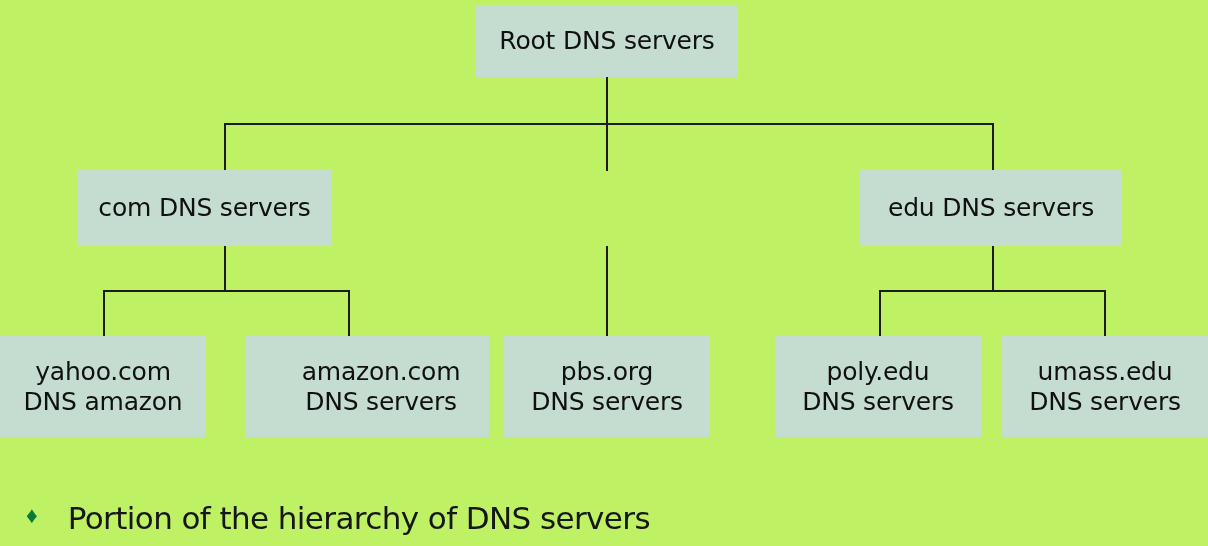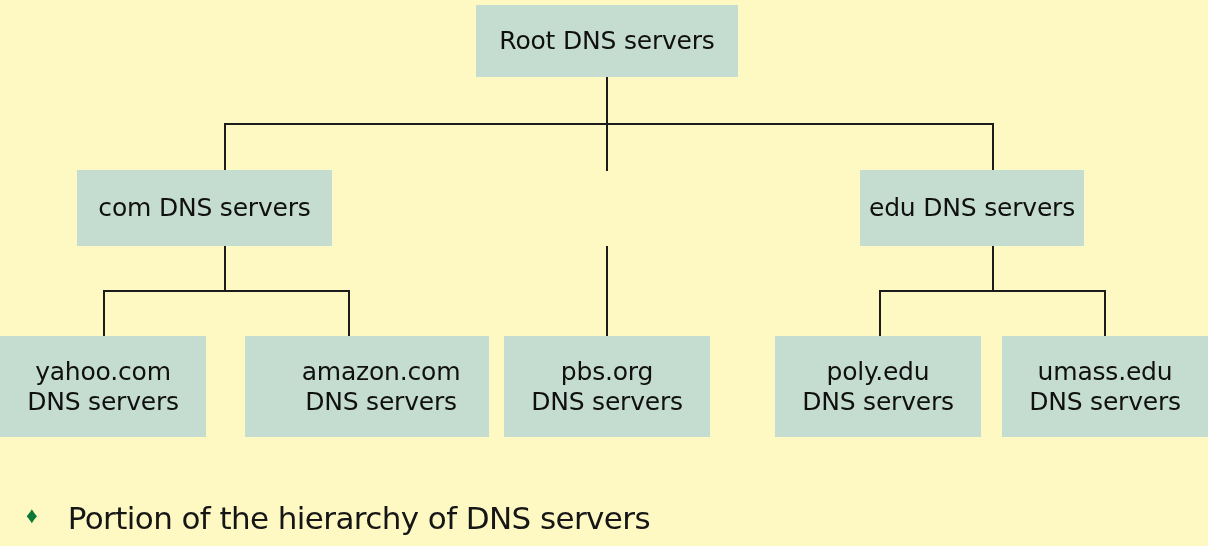--- a/index.html
+++ b/index.html
@@ -8,21 +8,21 @@
     padding: 0;
     background: #ffffff;
   }
   body {
     font-family: "Liberation Sans", sans-serif;
   }
   #figure-root {
     position: relative;
     width: 1208px;
     height: 546px;
-    background: #fef9c3;
+    background: #bef264;
     overflow: hidden;
   }
   .node-box {
     position: absolute;
     background: #c5ddd0;
     color: #101010;
     display: flex;
     align-items: center;
     justify-content: center;
     text-align: center;
@@ -95,39 +95,39 @@
 
   <div class="connector v" style="left:224px; top:123px; width:2px; height:48px;"></div>
   <div class="connector v" style="left:606px; top:123px; width:2px; height:48px;"></div>
   <div class="connector v" style="left:992px; top:123px; width:2px; height:48px;"></div>
 
   <div class="node-box" style="left:77px; top:170px; width:255px; height:76px;">
     <span class="node-label">com DNS servers</span>
   </div>
 
 
-  <div class="node-box" style="left:860px; top:170px; width:224px; height:76px;">
+  <div class="node-box" style="left:860px; top:170px; width:262px; height:76px;">
     <span class="node-label">edu DNS servers</span>
   </div>
 
   <div class="connector v" style="left:224px; top:246px; width:2px; height:46px;"></div>
   <div class="connector h" style="left:103px; top:290px; width:247px; height:2px;"></div>
   <div class="connector v" style="left:103px; top:290px; width:2px; height:46px;"></div>
   <div class="connector v" style="left:348px; top:290px; width:2px; height:46px;"></div>
 
   <div class="connector v" style="left:606px; top:246px; width:2px; height:90px;"></div>
 
   <div class="connector v" style="left:992px; top:246px; width:2px; height:46px;"></div>
   <div class="connector h" style="left:879px; top:290px; width:227px; height:2px;"></div>
   <div class="connector v" style="left:879px; top:290px; width:2px; height:46px;"></div>
   <div class="connector v" style="left:1104px; top:290px; width:2px; height:46px;"></div>
 
   <div class="node-box" style="left:0px; top:336px; width:206px; height:101px;">
     <span class="node-label">yahoo.com
-DNS servers</span>
+DNS amazon</span>
   </div>
 
   <div class="node-box" style="left:245px; top:336px; width:244px; height:101px;padding-left:28px;">
     <span class="node-label">amazon.com
 DNS servers</span>
   </div>
 
   <div class="node-box" style="left:504px; top:336px; width:206px; height:101px;">
     <span class="node-label">pbs.org
 DNS servers</span>

